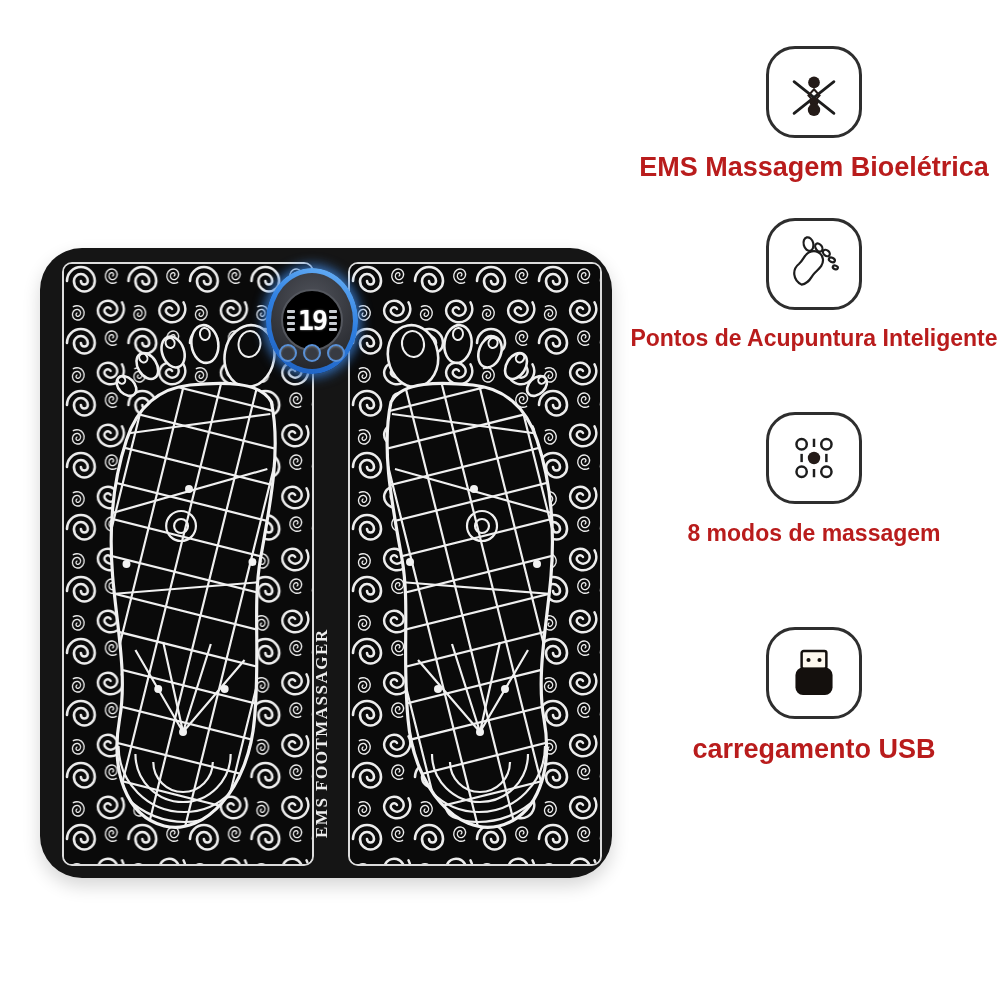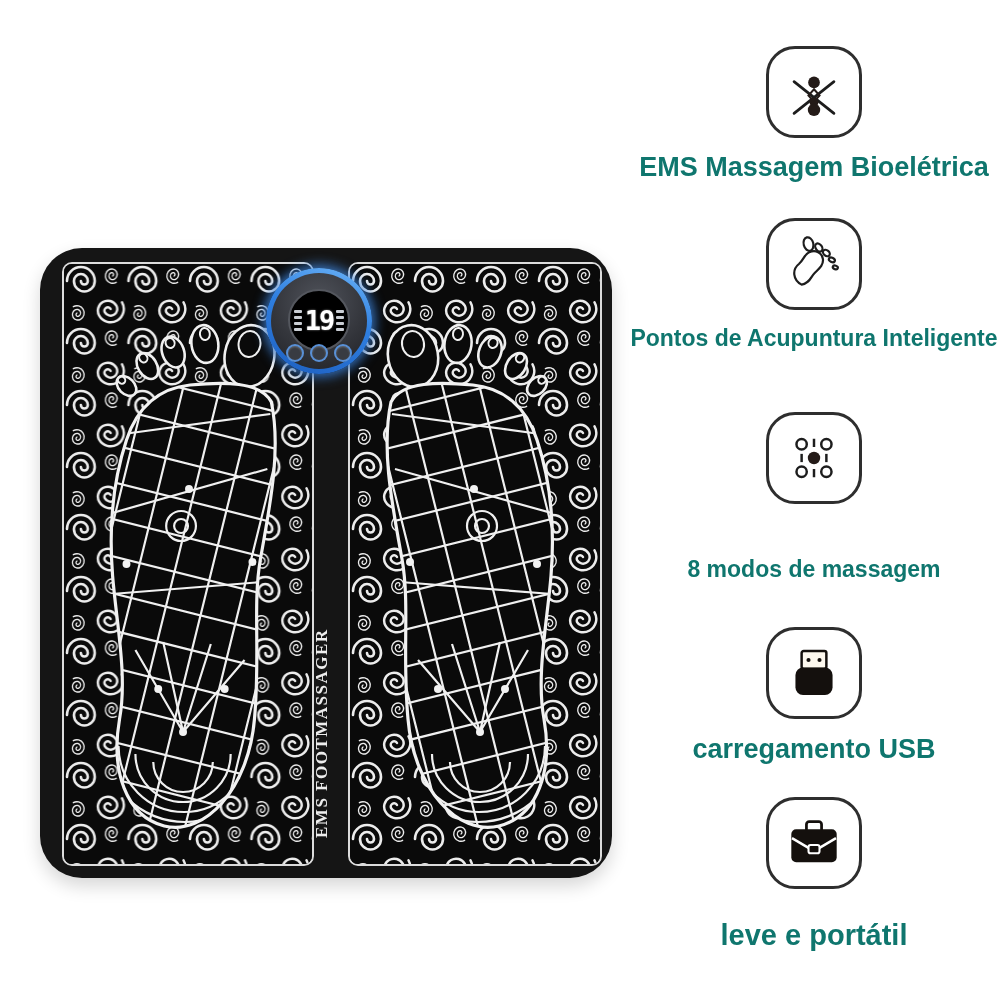--- a/index.html
+++ b/index.html
@@ -14,45 +14,45 @@
   .panel.left{left:22px;width:248px;}
   .panel.right{left:308px;width:250px;}
   .panel-art{display:block;width:100%;height:100%;}
 
   .side-label{position:absolute;left:272px;top:390px;width:26px;height:200px;
       color:#ededed;font-family:"Liberation Serif",serif;font-weight:bold;font-size:17px;
       letter-spacing:1.5px;writing-mode:vertical-rl;transform:rotate(180deg);
       text-align:center;white-space:nowrap;}
 
   
-  .device{position:absolute;left:266px;top:268px;width:106px;height:106px;border-radius:50%;
+  .device{position:absolute;left:266px;top:268px;width:92px;height:106px;border-radius:50%;
       background:linear-gradient(200deg,#6cb4f8 0%,#2f7fe0 45%,#1d5fc0 100%);
       box-shadow:0 0 12px 3px rgba(70,150,250,.75), 0 3px 8px rgba(0,0,0,.45);}
   .device-face{position:absolute;inset:5px;border-radius:50%;
       background:radial-gradient(circle at 50% 30%,#50535b 0%,#34363c 55%,#1f2126 100%);}
   .lcd{position:absolute;left:50%;top:16px;transform:translateX(-50%);
       width:58px;height:58px;border-radius:50%;background:#000;
       border:2px solid #54575e;display:flex;align-items:center;justify-content:center;gap:3px;}
   .lcd-value{color:#ffffff;font-family:"DejaVu Sans Mono",monospace;font-weight:bold;
       font-size:27px;letter-spacing:-2px;line-height:1;text-shadow:0 0 2px rgba(255,255,255,.6);}
   .lcd-col{display:flex;flex-direction:column;gap:3px;}
   .lcd-col i{display:block;width:8px;height:3px;background:#c9cdd3;border-radius:1px;}
   .btn-row{position:absolute;left:50%;bottom:7px;transform:translateX(-50%);
       display:flex;gap:6px;}
   .dev-btn{width:18px;height:18px;border-radius:50%;background:#383b42;
       border:2px solid rgba(95,160,240,.85);box-sizing:border-box;
       box-shadow:inset 0 1px 2px rgba(255,255,255,.25);}
 
   
   .feature{position:absolute;left:628px;width:372px;display:flex;flex-direction:column;
       align-items:center;text-align:center;}
-  .f1{top:46px;} .f2{top:218px;} .f3{top:412px;gap:36px;} .f4{top:627px;} .f5{top:797px;}
+  .f1{top:46px;} .f2{top:218px;} .f3{top:412px;} .f4{top:627px;} .f5{top:797px;}
   .icon-box{width:96px;height:92px;border:3px solid #2e2e2e;border-radius:29px;
       box-sizing:border-box;display:flex;align-items:center;justify-content:center;background:#fff;}
-  .feature-label{font-weight:700;color:#0f766e;line-height:1.2;white-space:nowrap;}
+  .feature-label{font-weight:700;color:#b91c1c;line-height:1.2;white-space:nowrap;}
   .fl-1{font-size:27px;margin-top:13px;}
   .fl-2{font-size:23px;margin-top:15px;}
   .fl-3{font-size:23px;margin-top:15px;line-height:28px;white-space:normal;}
   .fl-4{font-size:27px;margin-top:14px;}
   .fl-5{font-size:29px;margin-top:29px;}
   .defs-holder{position:absolute;width:0;height:0;overflow:hidden;}
 </style>
 </head>
 <body>
 
@@ -212,25 +212,14 @@
       <svg width="66" height="66" viewBox="0 0 96 96">
         <rect x="30" y="16" width="36" height="26" rx="3" fill="#fdf8ee" stroke="#14100d" stroke-width="3.6"></rect>
         <circle cx="40" cy="29" r="3" fill="#14100d"></circle>
         <circle cx="56" cy="29" r="3" fill="#14100d"></circle>
         <rect x="21" y="40" width="54" height="40" rx="11" fill="#14100d"></rect>
       </svg>
     </div>
     <div class="feature-label fl-4">carregamento USB</div>
   </div>
 
-  <div class="feature f5">
-    <div class="icon-box">
-      <svg width="66" height="66" viewBox="0 0 96 96">
-        <rect x="37" y="17" width="22" height="16" rx="4" fill="none" stroke="#14100d" stroke-width="4"></rect>
-        <rect x="15" y="28" width="66" height="48" rx="7" fill="#14100d"></rect>
-        <path d="M16 41 L43 57 M80 41 L53 57" stroke="#ffffff" stroke-width="3.6" fill="none"></path>
-        <rect x="40" y="51" width="16" height="12" rx="3" fill="#14100d" stroke="#ffffff" stroke-width="3"></rect>
-      </svg>
-    </div>
-    <div class="feature-label fl-5">leve e portátil</div>
-  </div>
 
 </div>
 
 </body></html>

